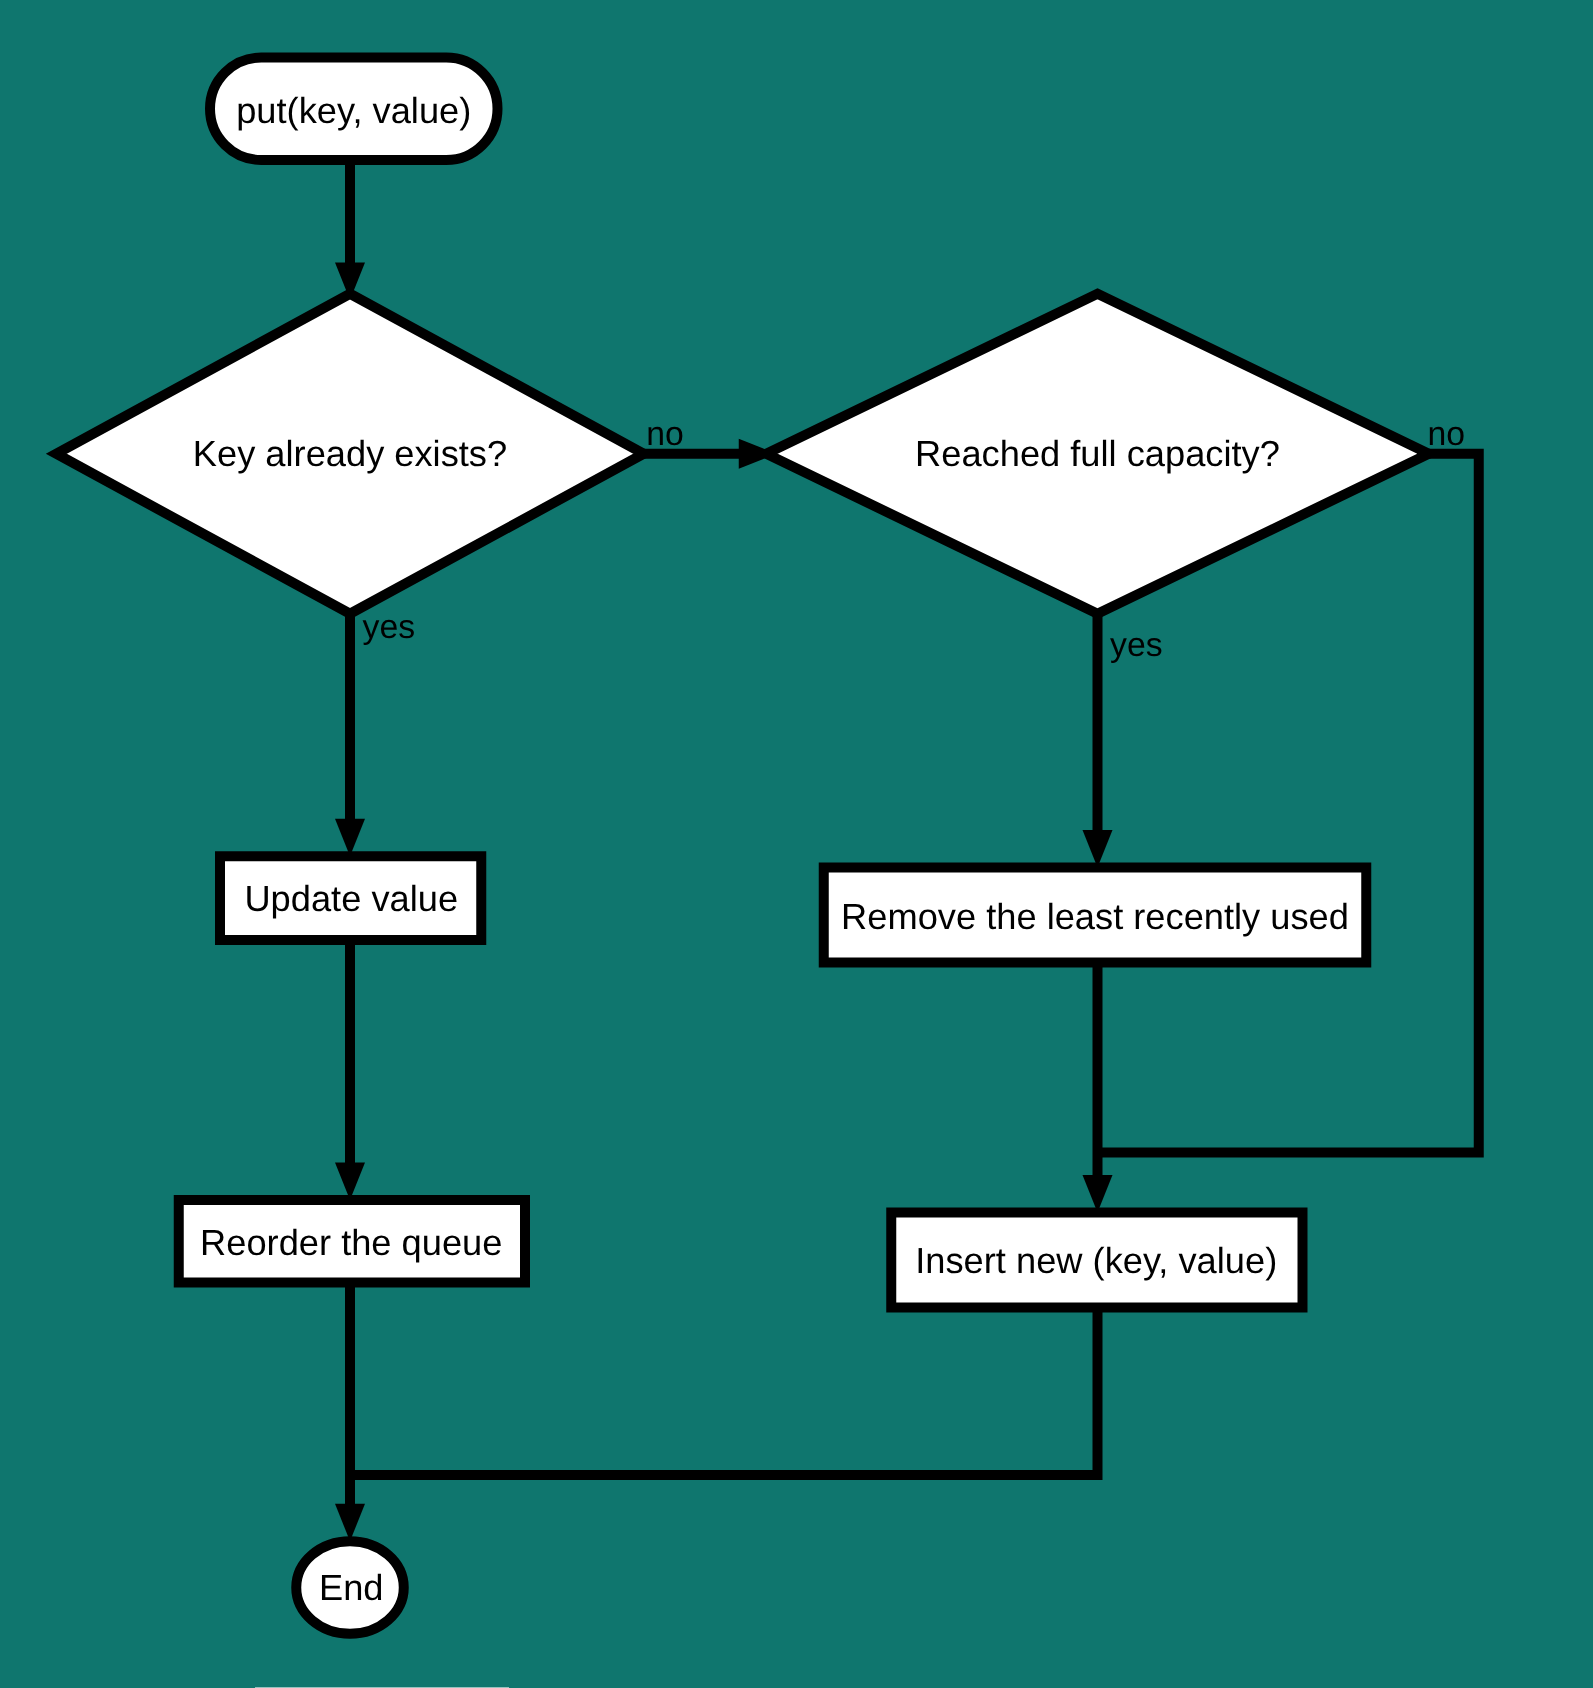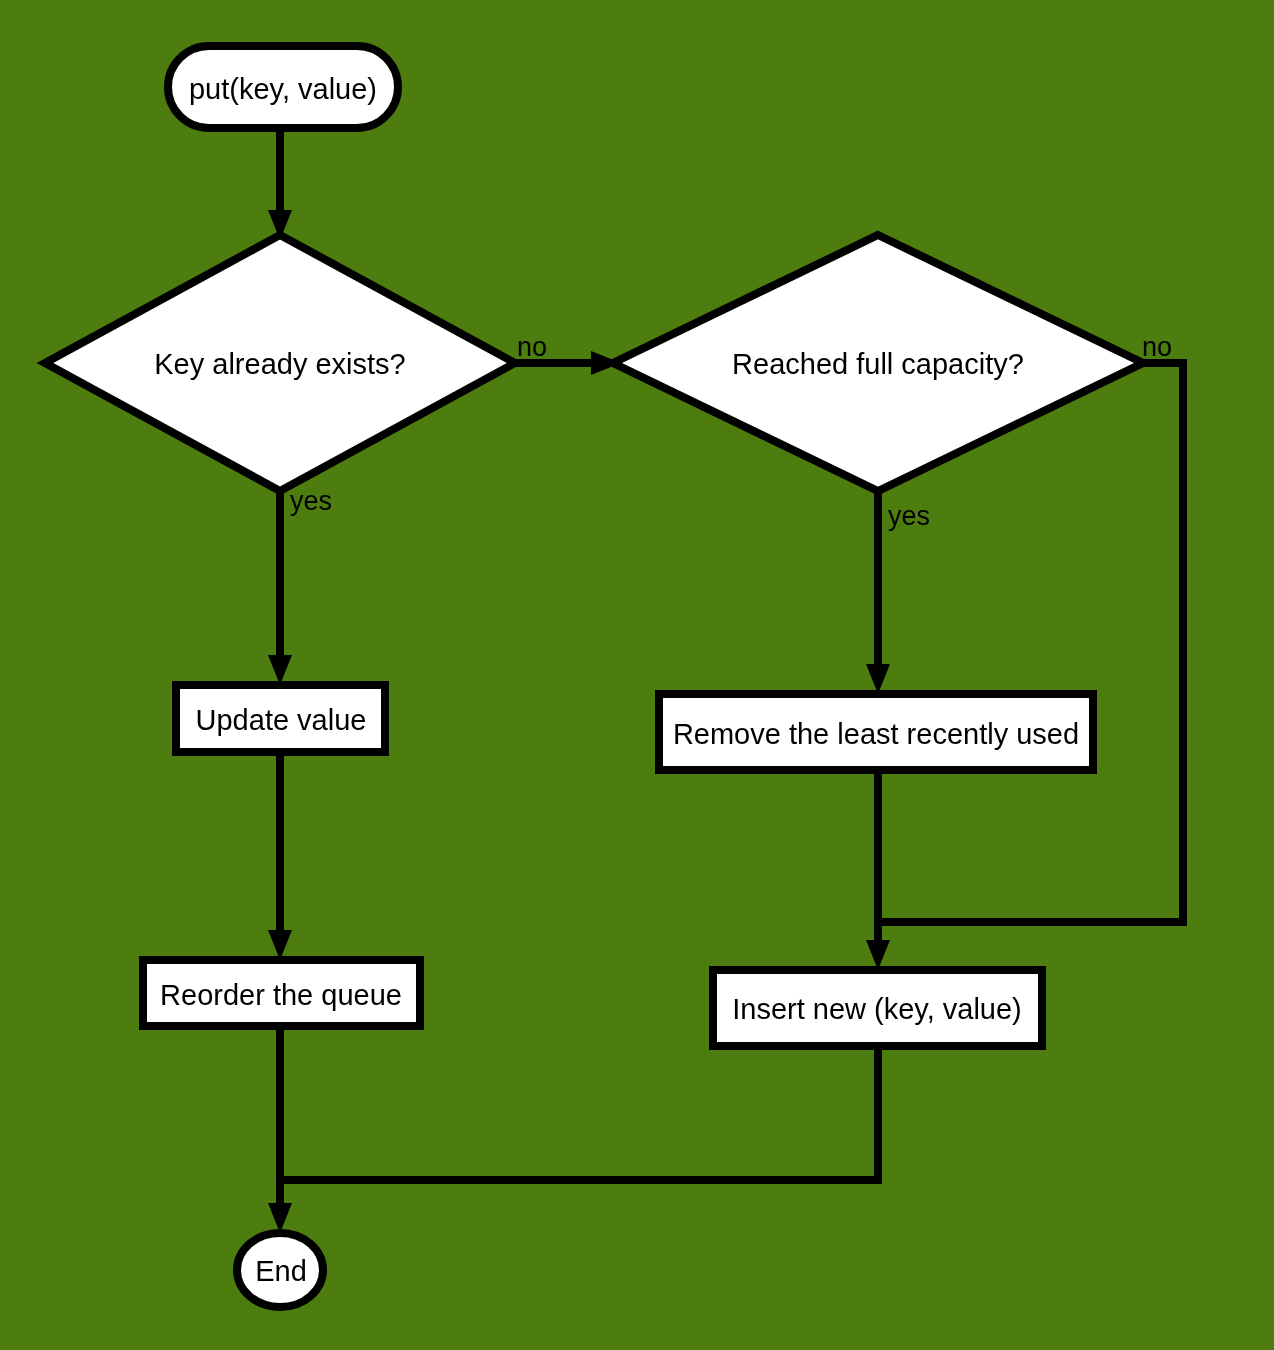--- a/index.html
+++ b/index.html
@@ -8,21 +8,21 @@
     padding: 0;
     background: #ffffff;
   }
   body {
     font-family: "Liberation Sans", sans-serif;
   }
   #canvas {
     position: relative;
     width: 1274px;
     height: 1350px;
-    background: #4d7c0f;
+    background: #0f766e;
     overflow: hidden;
   }
   svg#flow {
     position: absolute;
     left: 0;
     top: 0;
     width: 1274px;
     height: 1350px;
     display: block;
   }

